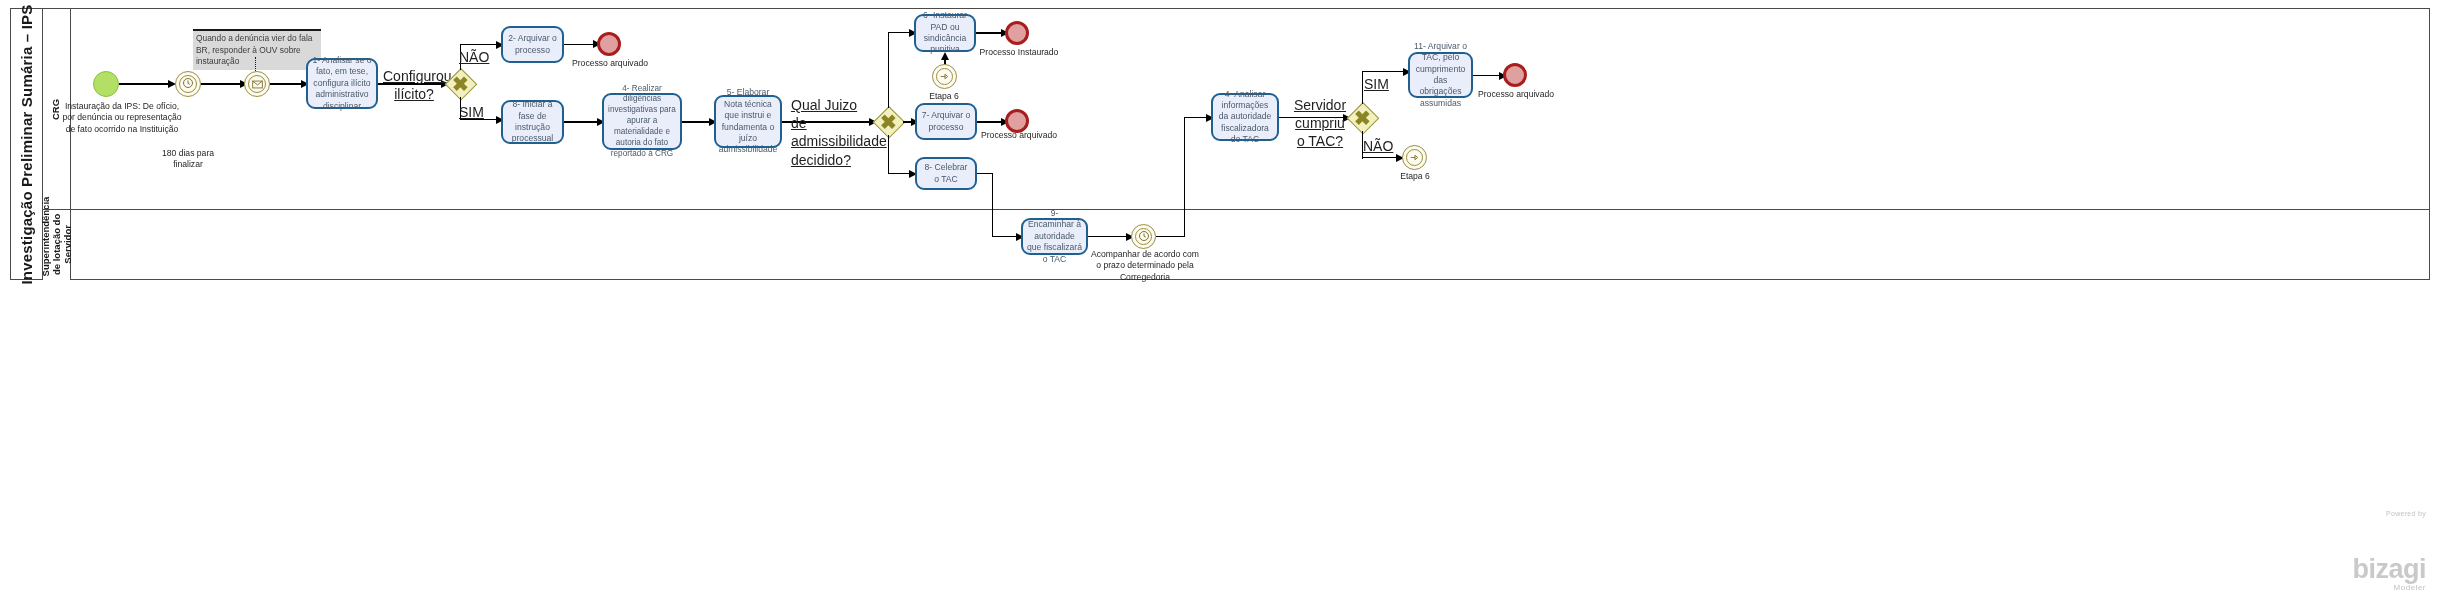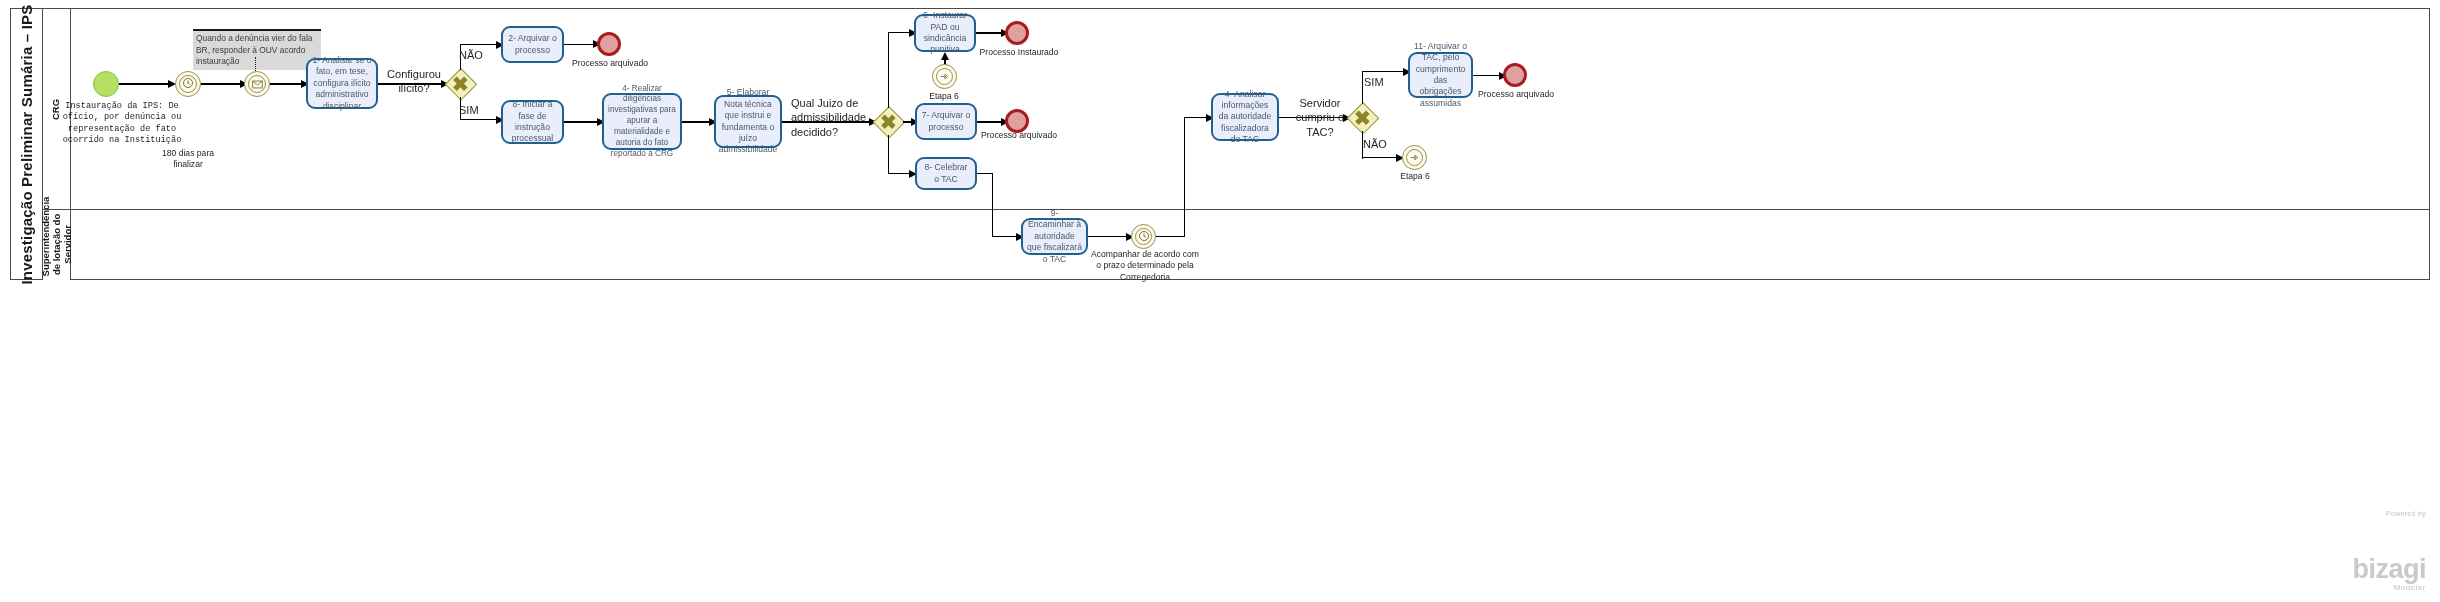--- a/index.html
+++ b/index.html
@@ -46,21 +46,21 @@
       color:#8c8526;font-weight:bold;font-size:20px;line-height:1;z-index:3;}
 
   
   .annot{position:absolute;background:#d9d9d9;color:#3b3b3b;font-size:8.4px;
       line-height:1.38;padding:2px 3px;box-sizing:border-box;
       border-top:2px solid #1a1a1a;}
   .dotline{position:absolute;border-left:1.5px dotted #1a1a1a;}
 
   
   .lbl{position:absolute;font-size:8.6px;color:#1f1f1f;text-align:center;line-height:1.32;}
-  .flow-lbl{position:absolute;font-size:11px;color:#1f1f1f;line-height:1.3;}
+  .flow-lbl{position:absolute;font-size:14px;color:#1f1f1f;line-height:1.3;text-decoration:underline;}
 
   
   .ln{position:absolute;background:#000;}
   .ln.h{height:1.4px;}
   .ln.v{width:1.4px;}
   .arrow{position:absolute;width:0;height:0;}
   .arrow.r{border-top:4.5px solid transparent;border-bottom:4.5px solid transparent;border-left:8px solid #000;}
   .arrow.u{border-left:4.5px solid transparent;border-right:4.5px solid transparent;border-bottom:8px solid #000;}
 
   
@@ -82,26 +82,26 @@
     <div class="lane-title" style="left:32px;top:0;height:200px;">
       <span>CRG</span>
     </div>
     <div class="lane-title" style="left:32px;top:200px;height:71px;">
       <span style="width:64px;white-space:normal;">Superintendência de lotação do Servidor</span>
     </div>
     <div class="lane-sep" style="left:32px;top:200px;width:2387px;"></div>
   </div>
 
   <div class="annot" style="left:193px;top:29px;width:128px;">
-    <span>Quando a denúncia vier do fala BR, responder à OUV acordo instauração</span>
+    <span>Quando a denúncia vier do fala BR, responder à OUV sobre instauração</span>
   </div>
   <div class="dotline" style="left:255px;top:57px;height:18px;"></div>
 
   <div class="ev ev-start" style="left:93px;top:71px;width:26px;height:26px;"></div>
-  <div class="lbl" style="left:62px;top:101px;width:120px;font-family:Liberation Mono, monospace;">Instauração da IPS:  De ofício, por denúncia ou representação de fato ocorrido na Instituição</div>
+  <div class="lbl" style="left:62px;top:101px;width:120px;">Instauração da IPS:  De ofício, por denúncia ou representação de fato ocorrido na Instituição</div>
 
   <div class="ln h" style="left:119px;top:83.3px;width:52px;"></div>
   <div class="arrow r" style="left:168px;top:79.5px;"></div>
 
   <div class="ev ev-int" style="left:175px;top:71px;width:26px;height:26px;">
     <div class="inner"></div>
     <div class="glyph">
       <svg width="12" height="12" viewBox="0 0 24 24" fill="none" stroke="#7d7436" stroke-width="2">
         <circle cx="12" cy="12" r="9"></circle>
           <path d="M12 7v5.5l3.5 2"></path>

